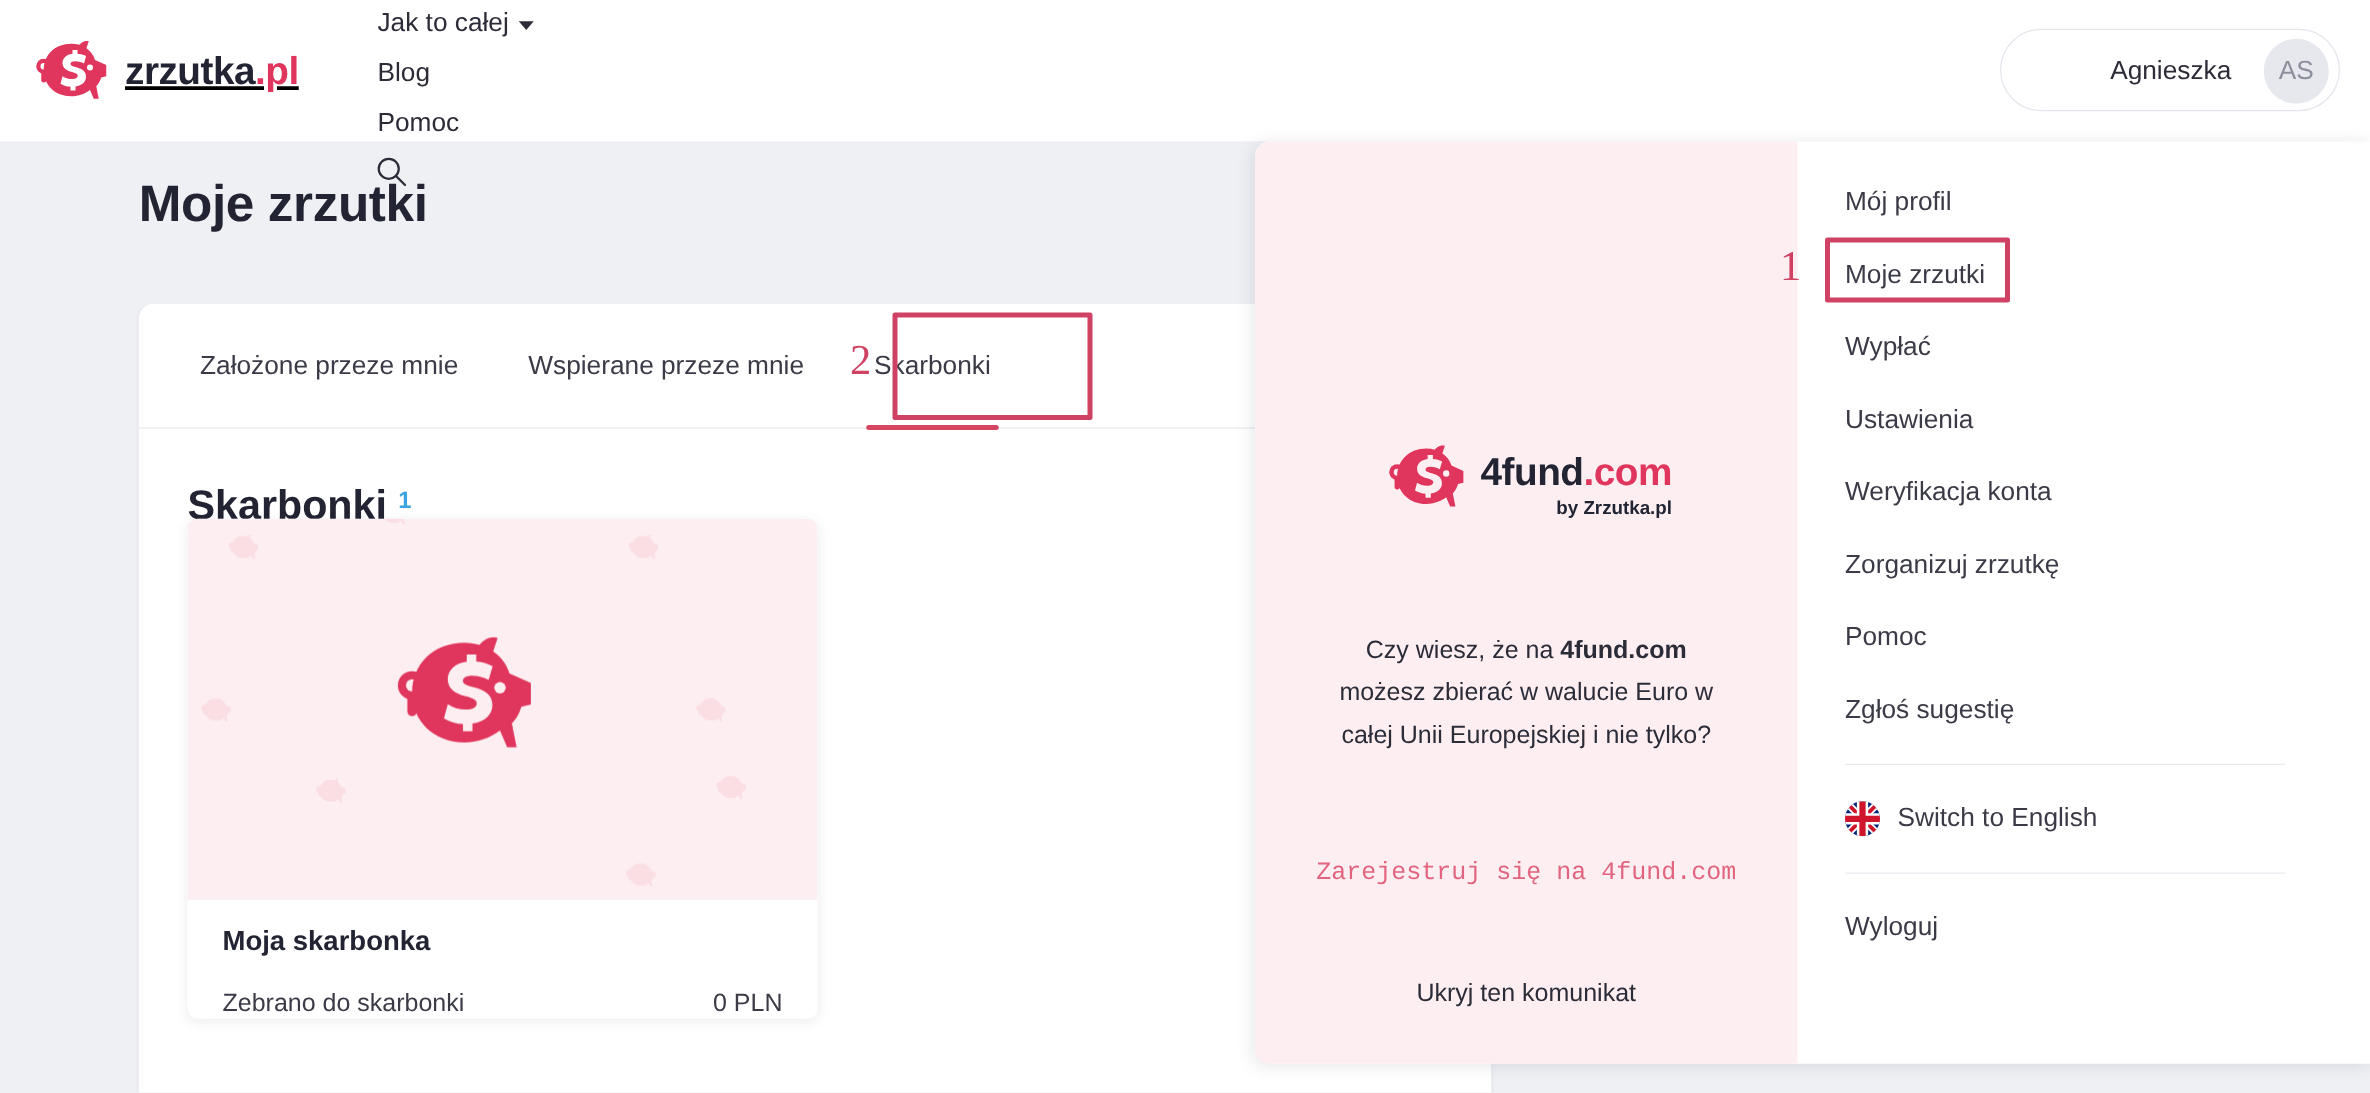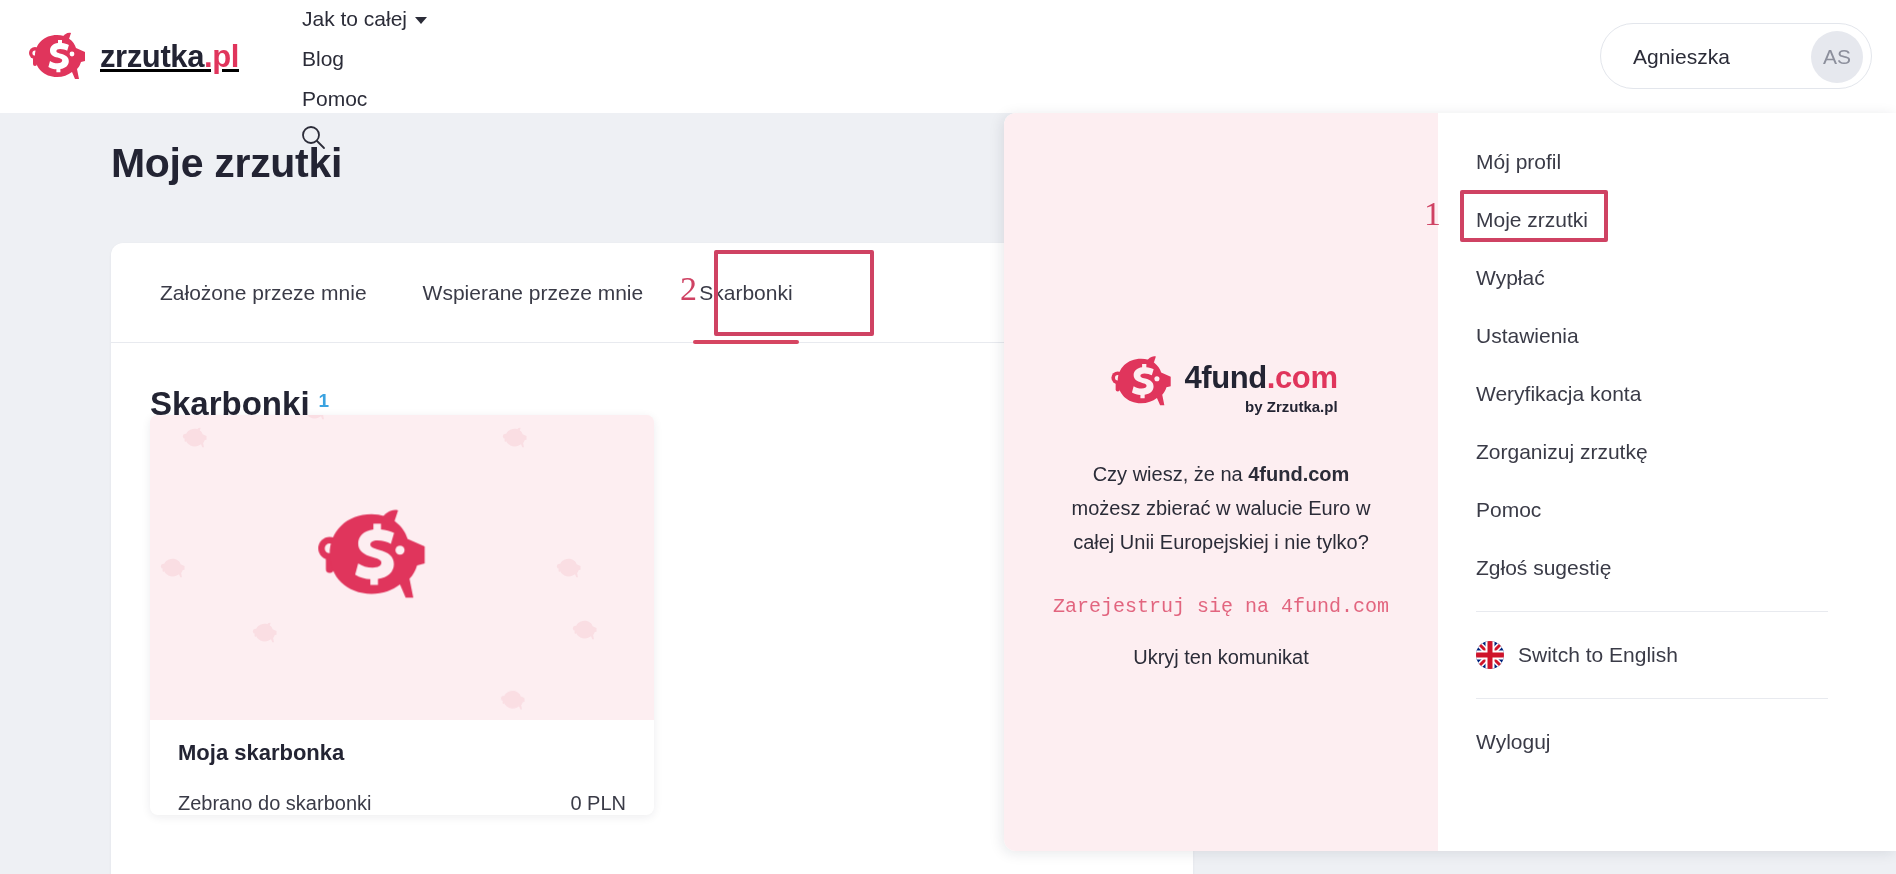--- a/index.html
+++ b/index.html
@@ -49,21 +49,21 @@
     margin-left: 14px; cursor: pointer;
     display: flex; align-items: center; justify-content: center;
     width: 36px; height: 36px;
   }
 
   .user-pill {
     position: absolute; right: 24px; top: 23px;
     height: 66px; min-width: 272px;
     border: 1.3px solid #e3e6ec; border-radius: 34px;
     background: #fff;
-    display: flex; align-items: center; justify-content: space-between;
+    display: flex; align-items: center; justify-content: flex-end;
     padding: 1px 8px 0 32px; cursor: pointer;
   }
   .user-name { font-size: 21px; color: #2b2c38; white-space: nowrap; }
   .avatar {
     width: 52px; height: 52px; border-radius: 50%;
     background: #e6e8ee; color: #8c8f9c;
     display: flex; align-items: center; justify-content: center;
     font-size: 21px; margin-left: 26px; flex: none;
   }
 
@@ -132,20 +132,21 @@
     width: 892px; height: 738px;
     background: #fff;
     border-radius: 12px 0 0 12px;
     box-shadow: -2px 2px 14px rgba(20,25,50,.10);
     display: flex; overflow: hidden; z-index: 8;
   }
   .promo {
     width: 434px; flex: none; background: #fdeef1;
     display: flex; flex-direction: column; align-items: center;
     padding-top: 236px;
+    gap: 46px;
   }
   .promo-logo { display: flex; align-items: flex-end; gap: 8px; }
   .promo-logo-mark { width: 72px; height: 66px; flex: none; }
   .promo-logo-txt { display: flex; flex-direction: column; }
   .promo-brand { font-size: 31px; font-weight: bold; color: #232433; letter-spacing: -0.4px; line-height: 1; }
   .promo-brand .com { color: #e0355c; }
   .promo-by { font-size: 15px; font-weight: bold; color: #232433; text-align: right; margin-top: 5px; }
   .promo-text {
     margin-top: 42px; width: 320px; text-align: center;
     font-size: 20px; line-height: 34px; color: #2b2c38;

